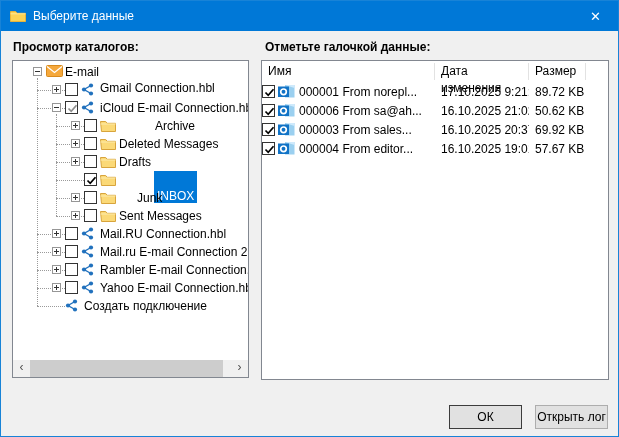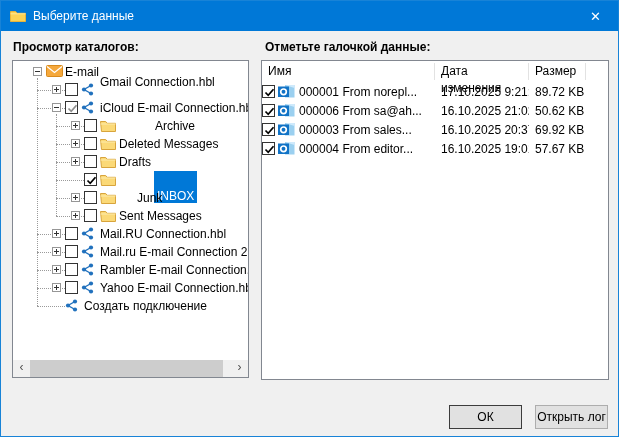--- a/index.html
+++ b/index.html
@@ -102,21 +102,21 @@
       </div>
       <div class="cb" style="left: 52px; top: 22px;"></div>
       <div class="ticon" style="left: 68px; top: 22px;">
         <svg xmlns="http://www.w3.org/2000/svg" width="13" height="13" viewBox="0 0 13 13">
           <path d="M10 2.5 L3 6.5 L10 10.5" fill="none" stroke="#2171bd" stroke-width="1.4"></path>
           <circle cx="10" cy="2.5" r="2.1" fill="#2171bd"></circle>
           <circle cx="3" cy="6.5" r="2.1" fill="#2171bd"></circle>
           <circle cx="10" cy="10.5" r="2.1" fill="#2171bd"></circle>
         </svg>
       </div>
-      <div class="tlabel" style="left: 87px; top: 12px;">Gmail Connection.hbl</div>
+      <div class="tlabel" style="left: 87px; top: 18px;">Gmail Connection.hbl</div>
       <div class="tline-h" style="left: 24px; top: 47px; width: 28px;"></div>
       <div class="expander" style="left: 39px; top: 42px;">
         <span class="h"></span>
       </div>
       <div class="cb" style="left: 52px; top: 40px;">
         <svg xmlns="http://www.w3.org/2000/svg" width="13" height="13" viewBox="0 0 13 13">
           <path d="M2.5 6.5 L5.2 9.3 L10.5 3.2" fill="none" stroke="#8f8f8f" stroke-width="1.7"></path>
         </svg>
       </div>
       <div class="ticon" style="left: 68px; top: 40px;">

